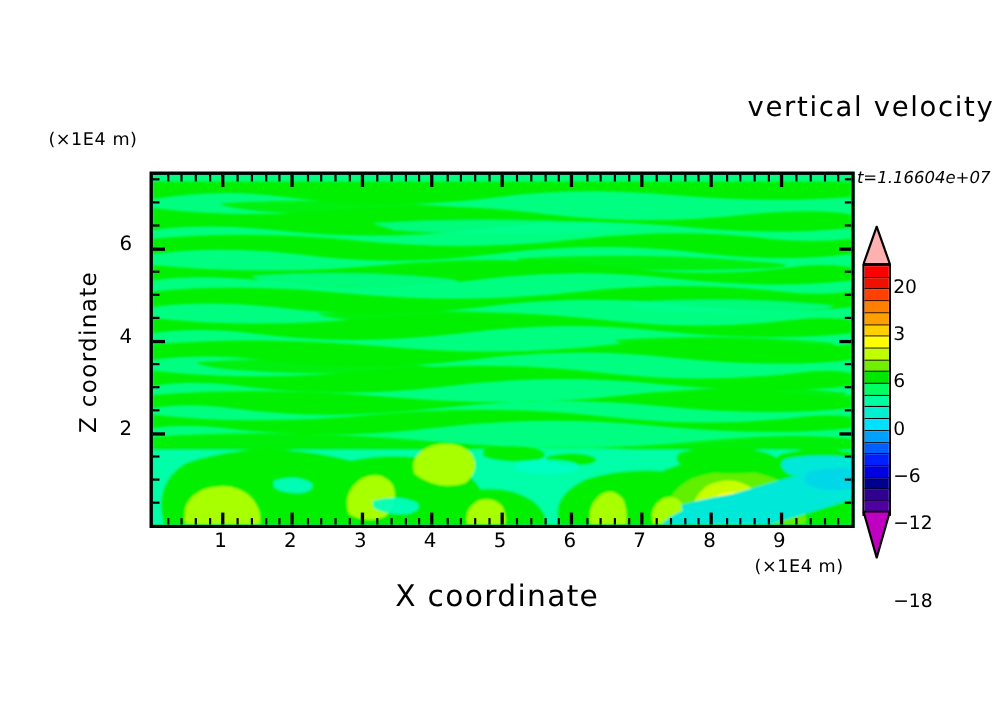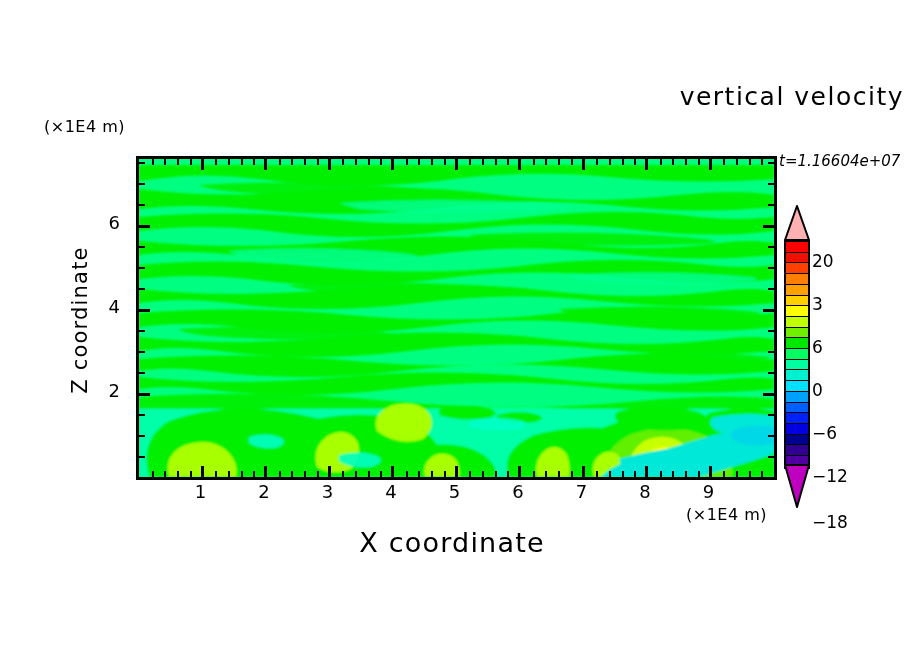--- a/index.html
+++ b/index.html
@@ -349,13 +349,13 @@
 <svg class="abs" id="cb-bot" viewBox="0 0 26 44">
   <polygon points="1,1 25,1 13,43" fill="#c000c0" stroke="#000" stroke-width="2" stroke-linejoin="round"></polygon>
 </svg>
 
 <div class="cblab" style="top:261px">20</div>
 <div class="cblab" style="top:304px">3</div>
 <div class="cblab" style="top:347px">6</div>
 <div class="cblab" style="top:390px">0</div>
 <div class="cblab" style="top:433px">−6</div>
 <div class="cblab" style="top:476px">−12</div>
-<div class="cblab" style="top:522px">−18</div>
+<div class="cblab" style="top:547px">−18</div>
 
 </body></html>

